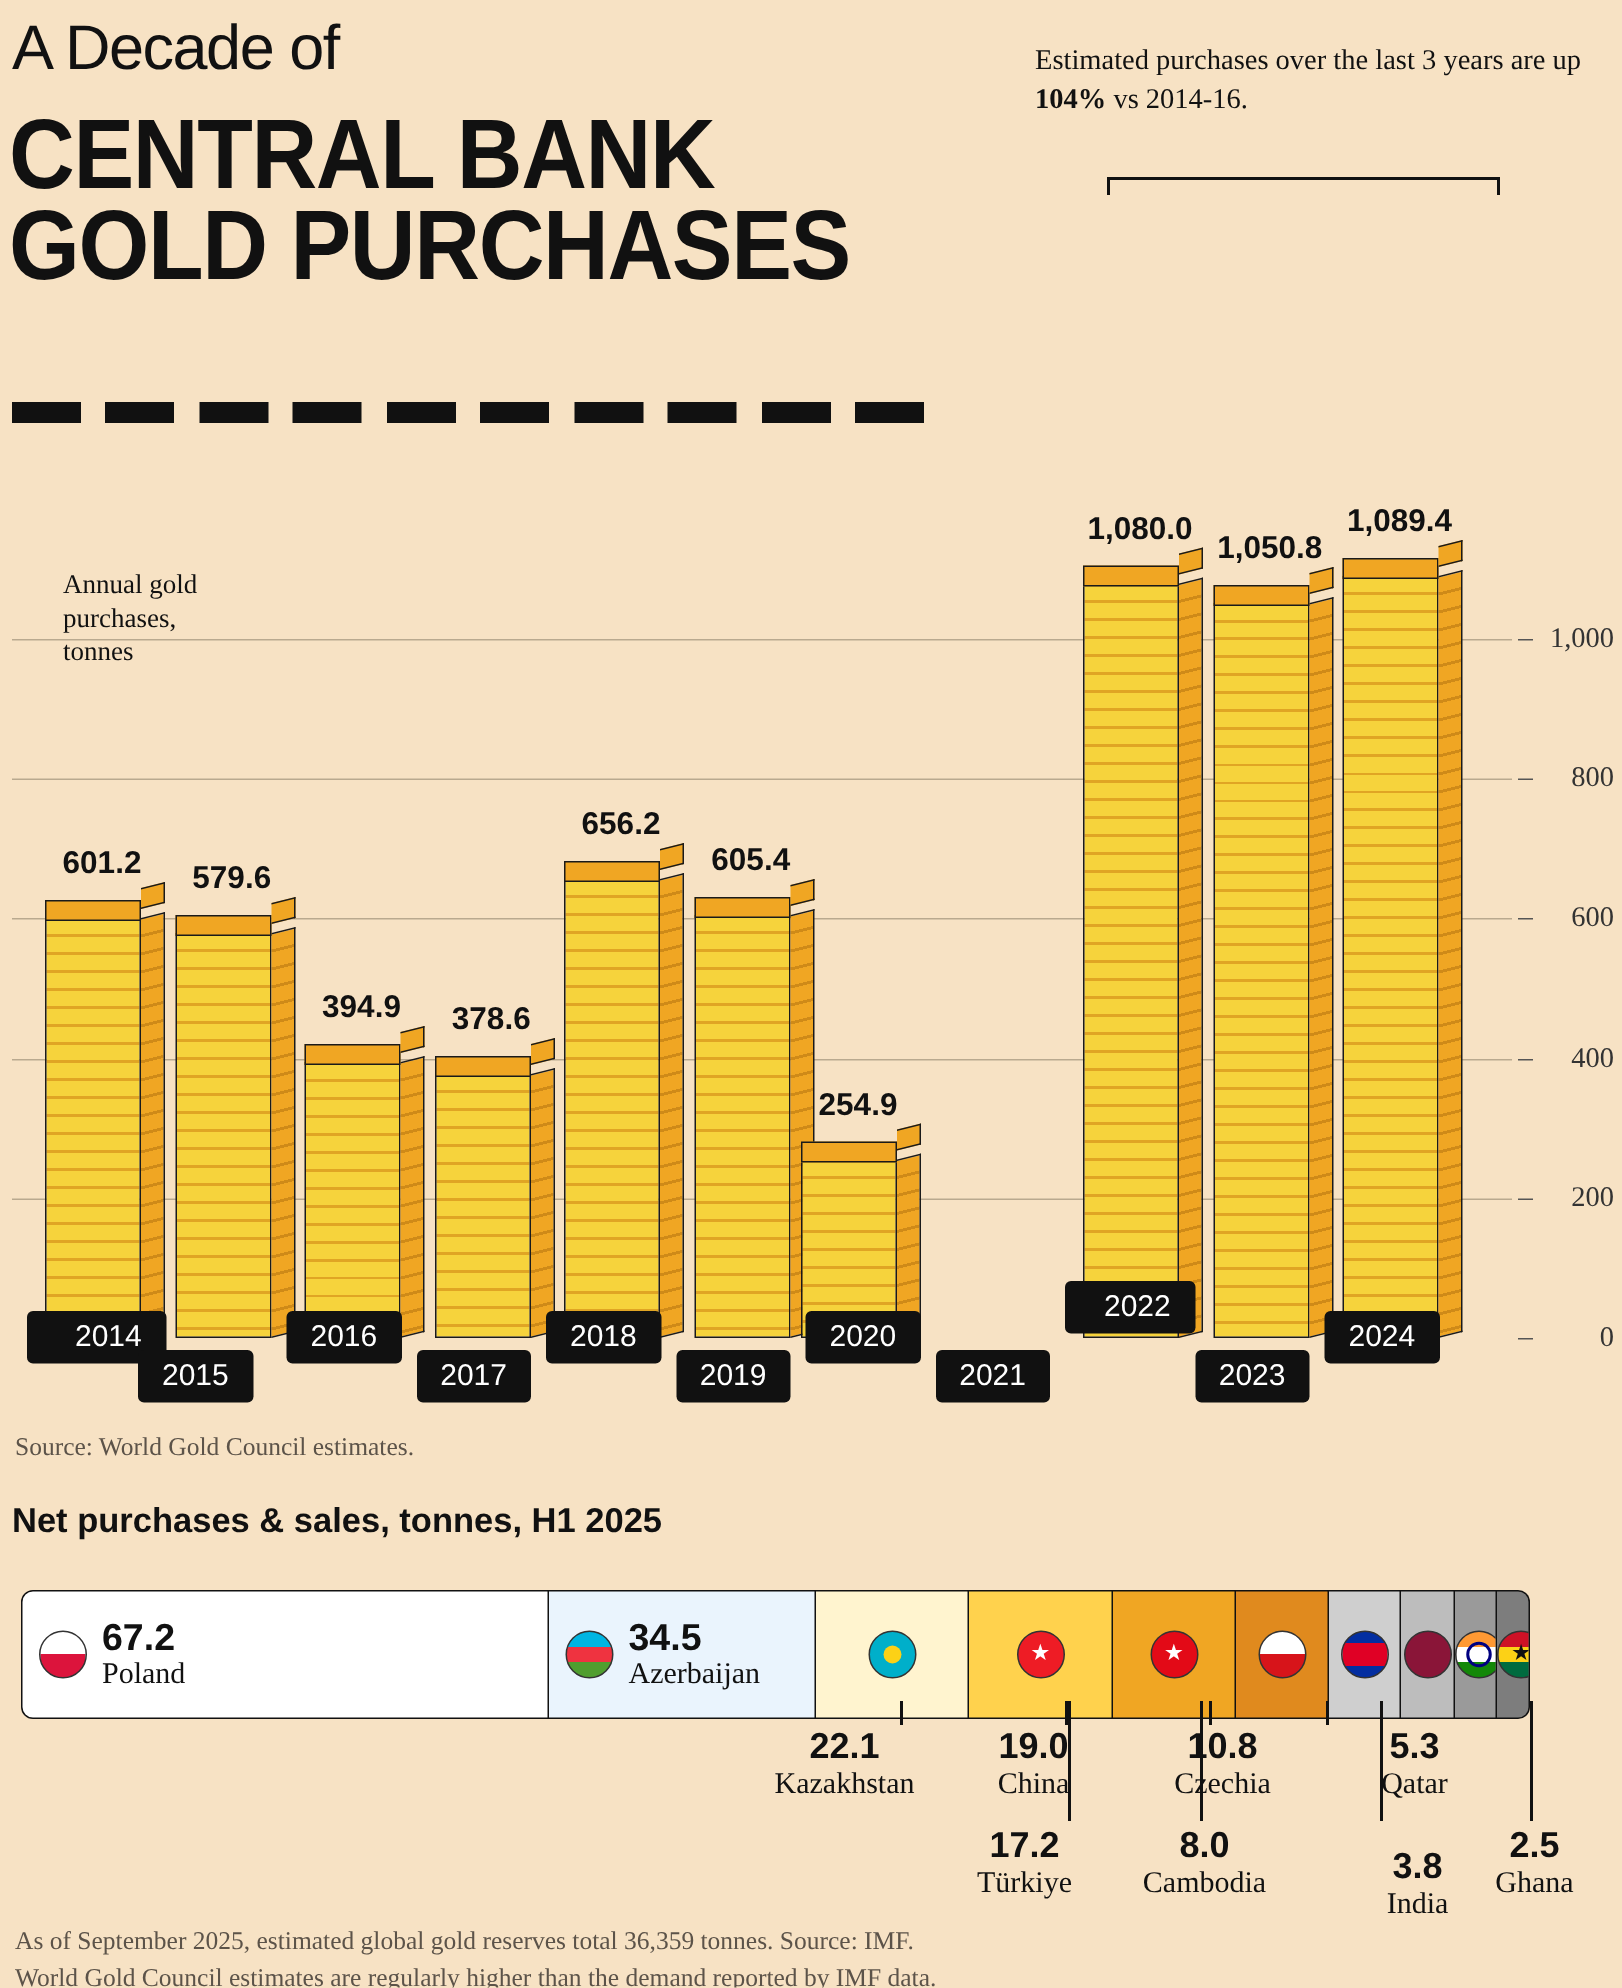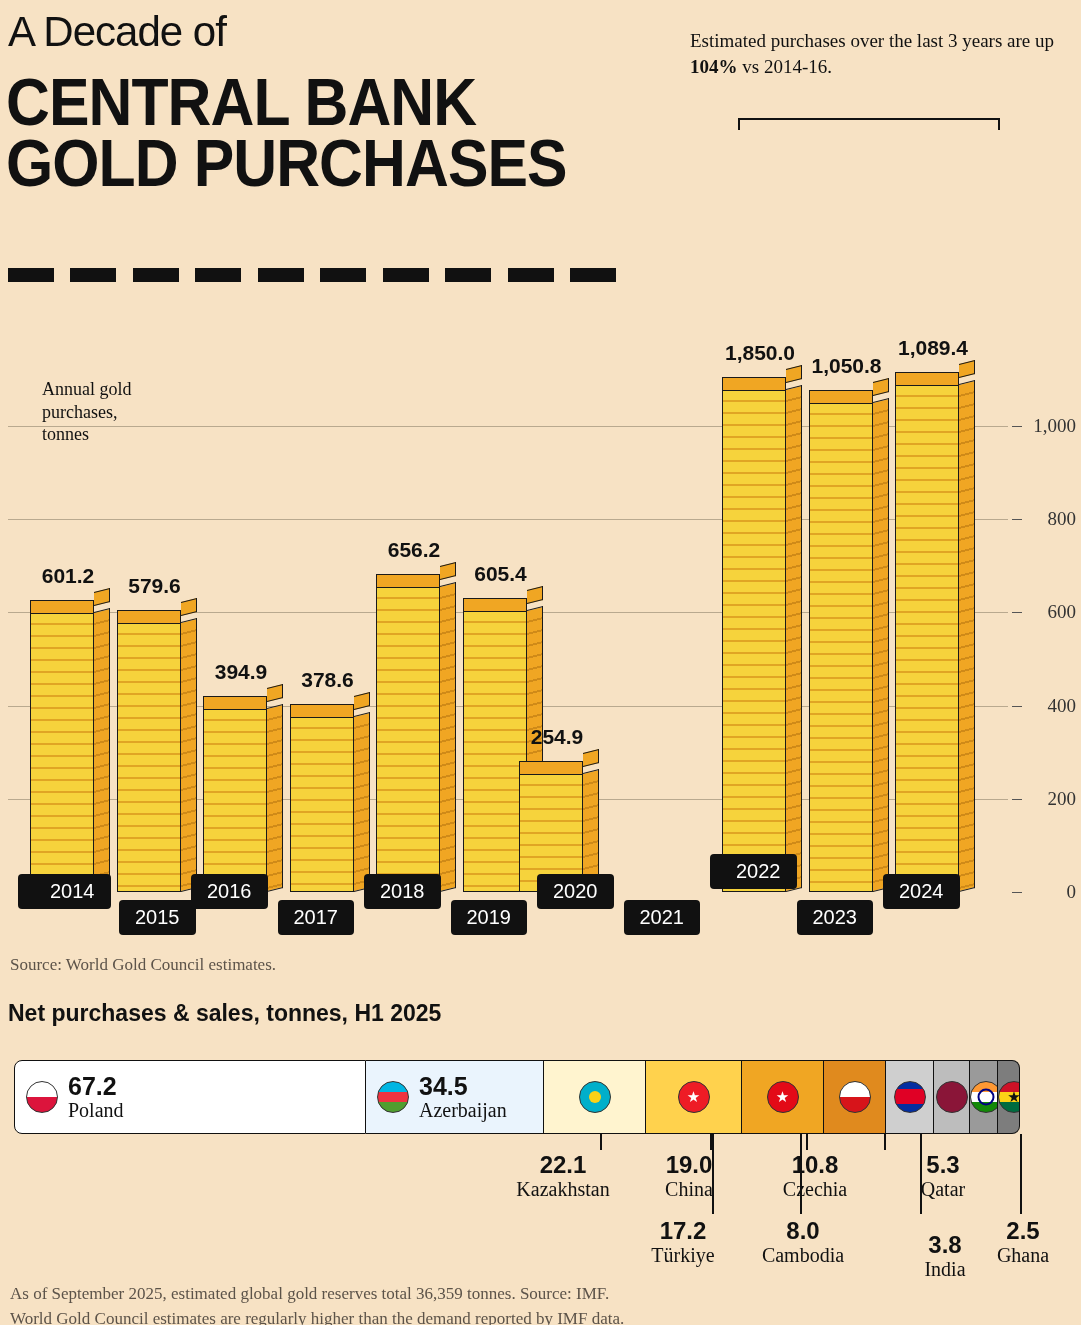--- a/index.html
+++ b/index.html
@@ -138,21 +138,21 @@
     font-size:17px;color:#5c5349;
   }
 
   
   .sec2-title{
     position:absolute;left:8px;top:1000px;
     font-family:"Liberation Sans",sans-serif;
     font-weight:bold;font-size:23px;
   }
   .strip{
-    position:absolute;left:14px;top:1060px;height:74px;width:1050px;
+    position:absolute;left:14px;top:1060px;height:86px;width:1050px;
     display:flex;align-items:stretch;
   }
   .seg{
     position:relative;border:1.5px solid #111;box-sizing:border-box;
     display:flex;align-items:center;
     overflow:hidden;
   }
   .seg + .seg{border-left:none;}
   .seg.poland{background:#fff;border-radius:8px 0 0 8px;}
   .seg.azer{background:#eaf4fd;}
@@ -271,21 +271,21 @@
           <div class="top" style="bottom: 278.211px;"></div>
           <div class="val" style="bottom: 304.211px;">601.2</div>
         </div>
         <div class="yearlbl" style="left: 10px; top: 574px; padding-left: 32px;">2014</div>
         <div class="bar" style="left: 108.5px; height: 270.144px; bottom: 6px;">
           <div class="stack" style="height: 270.144px;"></div>
           <div class="side" style="height: 270.144px;"></div>
           <div class="top" style="bottom: 268.144px;"></div>
           <div class="val" style="bottom: 294.144px;">579.6</div>
         </div>
-        <div class="yearlbl" style="left: 111px; top: 600px;">2015</div>
+        <div class="yearlbl" style="left: 84px; top: 600px;">2015</div>
         <div class="bar" style="left: 195px; height: 184.058px; bottom: 6px;">
           <div class="stack" style="height: 184.058px;"></div>
           <div class="side" style="height: 184.058px;"></div>
           <div class="top" style="bottom: 182.058px;"></div>
           <div class="val" style="bottom: 208.058px;">394.9</div>
         </div>
         <div class="yearlbl" style="left: 183px; top: 574px;">2016</div>
         <div class="bar" style="left: 281.5px; height: 176.461px; bottom: 6px;">
           <div class="stack" style="height: 176.461px;"></div>
           <div class="side" style="height: 176.461px;"></div>
@@ -300,33 +300,33 @@
           <div class="val" style="bottom: 329.846px;">656.2</div>
         </div>
         <div class="yearlbl" style="left: 356px; top: 574px;">2018</div>
         <div class="bar" style="left: 454.5px; height: 282.169px; bottom: 6px;">
           <div class="stack" style="height: 282.169px;"></div>
           <div class="side" style="height: 282.169px;"></div>
           <div class="top" style="bottom: 280.169px;"></div>
           <div class="val" style="bottom: 306.169px;">605.4</div>
         </div>
         <div class="yearlbl" style="left: 442.5px; top: 600px;">2019</div>
-        <div class="bar" style="left: 511px; height: 118.806px; bottom: 6px;">
+        <div class="bar" style="left: 526px; height: 118.806px; bottom: 6px;">
           <div class="stack" style="height: 118.806px;"></div>
           <div class="side" style="height: 118.806px;"></div>
           <div class="top" style="bottom: 116.806px;"></div>
           <div class="val" style="bottom: 142.806px;">254.9</div>
         </div>
         <div class="yearlbl" style="left: 529px; top: 574px;">2020</div>
         <div class="yearlbl" style="left: 615.5px; top: 600px;">2021</div>
         <div class="bar" style="left: 714px; height: 503.374px; bottom: 6px;">
           <div class="stack" style="height: 503.374px;"></div>
           <div class="side" style="height: 503.374px;"></div>
           <div class="top" style="bottom: 501.374px;"></div>
-          <div class="val" style="bottom: 527.374px;">1,850.0</div>
+          <div class="val" style="bottom: 527.374px;">1,080.0</div>
         </div>
         <div class="yearlbl" style="left: 702px; top: 554px; padding-left: 26px;">2022</div>
         <div class="bar" style="left: 800.5px; height: 489.764px; bottom: 6px;">
           <div class="stack" style="height: 489.764px;"></div>
           <div class="side" style="height: 489.764px;"></div>
           <div class="top" style="bottom: 487.764px;"></div>
           <div class="val" style="bottom: 513.764px;">1,050.8</div>
         </div>
         <div class="yearlbl" style="left: 788.5px; top: 600px;">2023</div>
         <div class="bar" style="left: 887px; height: 507.755px; bottom: 6px;">

